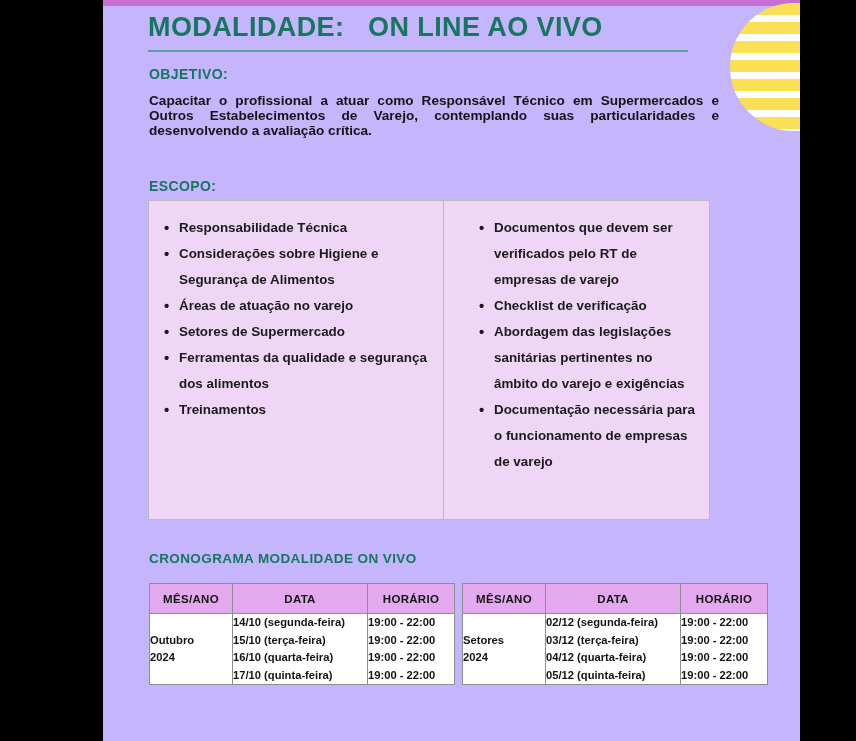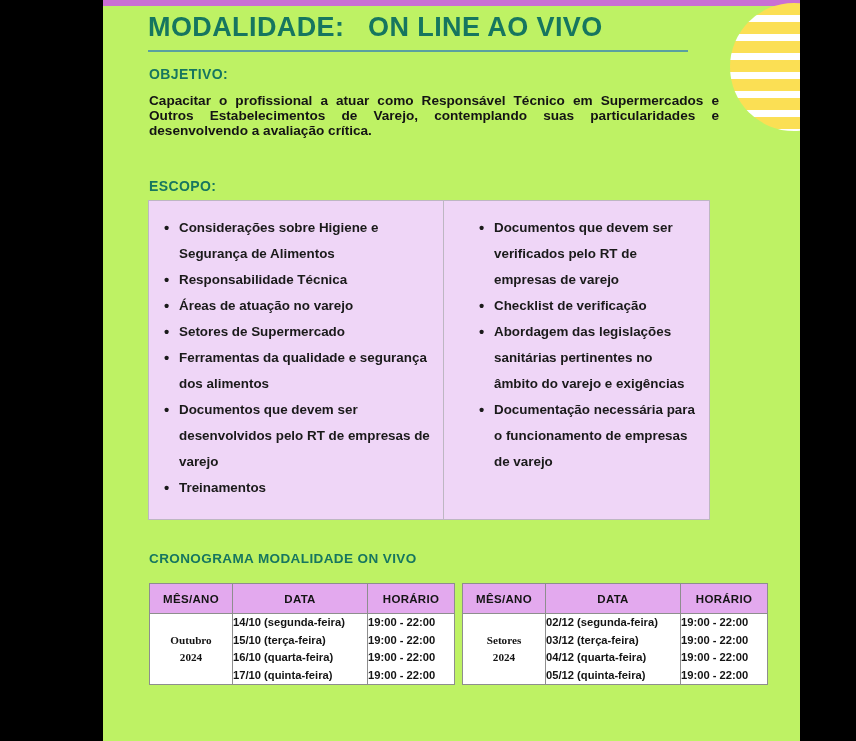--- a/index.html
+++ b/index.html
@@ -21,21 +21,21 @@
     background: #000000;
   }
 
   
   .slide {
     position: absolute;
     left: 103px;
     top: 0;
     width: 697px;
     height: 741px;
-    background: #bef264;
+    background: #c4b5fd;
     overflow: hidden;
   }
 
   .letterbox {
     position: absolute;
     top: 0;
     height: 741px;
     background: #000000;
   }
   .letterbox.left  { left: 0;   width: 103px; }
@@ -186,23 +186,22 @@
     color: #141414;
     font-size: 11.2px;
     font-weight: bold;
     line-height: 17.5px;
   }
   .col-mes   { width: 82px; }
   .col-data  { width: 134px; }
   .col-hora  { width: 86px; }
 
   .cell-mes {
-    text-align: center;
+    text-align: left;
     padding: 6px 2px;
-    font-family: Liberation Serif, serif;
   }
   .cell-mes .mes-name { display: block; }
   .cell-mes .mes-year { display: block; }
 
   .cell-list {
     padding: 6px 0 6px 8px;
   }
   .cell-list .line { display: block; white-space: nowrap; }
 
   .cell-hora {
@@ -230,26 +229,25 @@
       <div class="title-rule"></div>
 
       <div class="section-label objetivo">OBJETIVO:</div>
 
       <div class="objetivo-text">Capacitar o profissional a atuar como Responsável Técnico em Supermercados e Outros Estabelecimentos de Varejo, contemplando suas particularidades e desenvolvendo a avaliação crítica.</div>
 
       <div class="section-label escopo">ESCOPO:</div>
 
       <div class="scope-box left">
         <ul class="scope-list" id="scope-left">
+            <li>Responsabilidade Técnica</li>
             <li>Considerações sobre Higiene e Segurança de Alimentos</li>
-            <li>Responsabilidade Técnica</li>
             <li>Áreas de atuação no varejo</li>
             <li>Setores de Supermercado</li>
             <li>Ferramentas da qualidade e segurança dos alimentos</li>
-            <li>Documentos que devem ser desenvolvidos pelo RT de empresas de varejo</li>
             <li>Treinamentos</li>
           </ul>
       </div>
 
       <div class="scope-box right">
         <ul class="scope-list" id="scope-right">
             <li>Documentos que devem ser verificados pelo RT de empresas de varejo</li>
             <li>Checklist de verificação</li>
             <li>Abordagem das legislações sanitárias pertinentes no âmbito do varejo e exigências</li>
             <li>Documentação necessária para o funcionamento de empresas de varejo</li>

